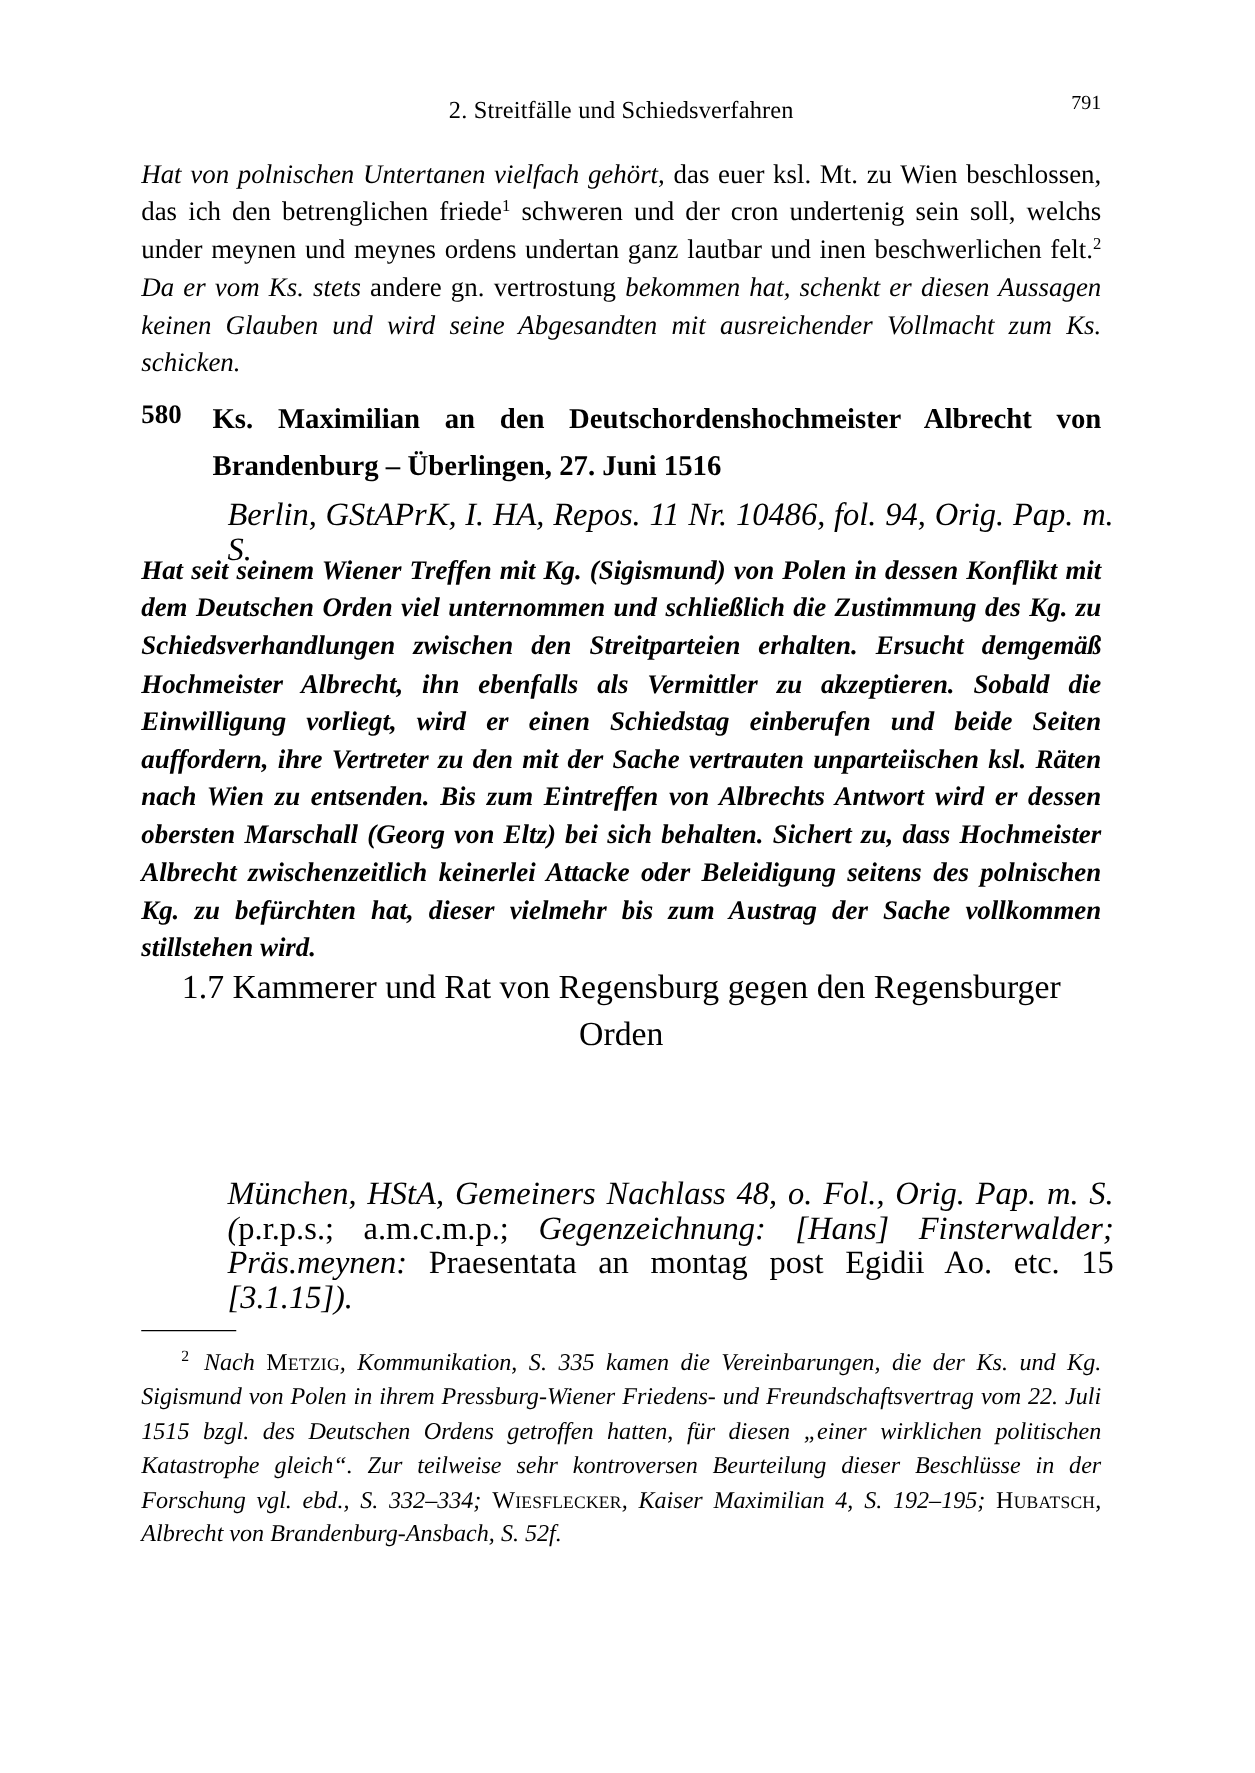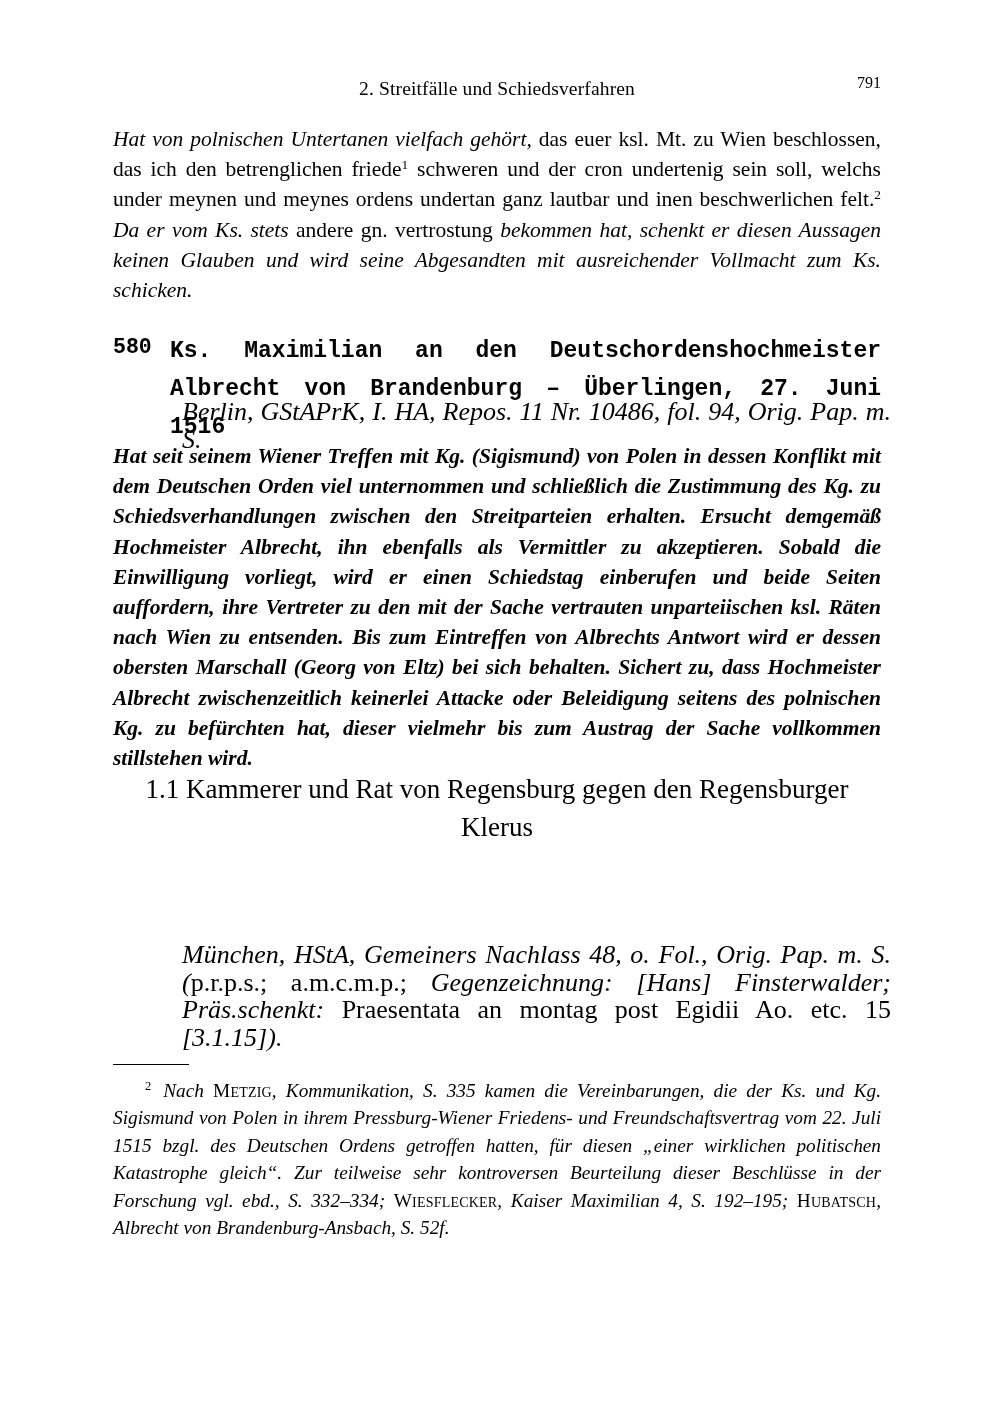--- a/index.html
+++ b/index.html
@@ -105,36 +105,36 @@
 
 <div class="page">
 
   <div class="runhead">
     <span class="runhead-title">2. Streitfälle und Schiedsverfahren</span>
     <span class="runhead-folio">791</span>
   </div>
 
   <div class="para" style="top:124px;"><span class="ital">Hat von polnischen Untertanen vielfach gehört,</span><span class="rom"> das euer ksl. Mt. zu Wien beschlossen, das ich den betrenglichen friede</span><sup class="fnref">1</sup><span class="rom"> schweren und der cron undertenig sein soll, welchs under meynen und meynes ordens undertan ganz lautbar und inen beschwerlichen felt.</span><sup class="fnref">2</sup><span class="ital"> Da er vom Ks. stets</span><span class="rom"> andere gn. vertrostung </span><span class="ital">bekommen hat, schenkt er diesen Aussagen keinen Glauben und wird seine Abgesandten mit ausreichender Vollmacht zum Ks. schicken.</span></div>
 
-  <div class="entry" style="top:332px;font-family:Liberation Mono, monospace;">
+  <div class="entry" style="top:316px;">
     <span class="entry-num">580</span>
     <div class="entry-title twoline">Ks. Maximilian an den Deutschordenshochmeister Albrecht von Brandenburg – Überlingen, 27. Juni 1516</div>
   </div>
 
   <div class="refline" style="top:398px;">Berlin, GStAPrK, I. HA, Repos. 11 Nr. 10486, fol. 94, Orig. Pap. m. S.</div>
 
   <div class="para ital" style="top:441px;">Hat seit seinem Wiener Treffen mit Kg. (Sigismund) von Polen in dessen Konflikt mit dem Deutschen Orden viel unternommen und schließlich die Zustimmung des Kg. zu Schiedsverhandlungen zwischen den Streitparteien erhalten. Ersucht demgemäß Hochmeister Albrecht, ihn ebenfalls als Vermittler zu akzeptieren. Sobald die Einwilligung vorliegt, wird er einen Schiedstag einberufen und beide Seiten auffordern, ihre Vertreter zu den mit der Sache vertrauten unparteiischen ksl. Räten nach Wien zu entsenden. Bis zum Eintreffen von Albrechts Antwort wird er dessen obersten Marschall (Georg von Eltz) bei sich behalten. Sichert zu, dass Hochmeister Albrecht zwischenzeitlich keinerlei Attacke oder Beleidigung seitens des polnischen Kg. zu befürchten hat, dieser vielmehr bis zum Austrag der Sache vollkommen stillstehen wird.</div>
 
   <div class="sect-head" style="top:770px;">
-    <div>1.1 Kammerer und Rat von Regensburg gegen den Regensburger</div>
-    <div>Klerus</div>
+    <div>1.7 Kammerer und Rat von Regensburg gegen den Regensburger</div>
+    <div>Orden</div>
   </div>
 
 
-  <div class="refline" style="top:941px;"><span class="ital">München, HStA, Gemeiners Nachlass 48, o. Fol., Orig. Pap. m. S. (</span><span class="rom">p.r.p.s.; a.m.c.m.p.;</span><span class="ital"> Gegenzeichnung: [Hans] Finsterwalder; Präs.schenkt:</span><span class="rom"> Praesentata an montag post Egidii Ao. etc. 15 </span><span class="ital">[3.1.15]).</span></div>
+  <div class="refline" style="top:941px;"><span class="ital">München, HStA, Gemeiners Nachlass 48, o. Fol., Orig. Pap. m. S. (</span><span class="rom">p.r.p.s.; a.m.c.m.p.;</span><span class="ital"> Gegenzeichnung: [Hans] Finsterwalder; Präs.meynen:</span><span class="rom"> Praesentata an montag post Egidii Ao. etc. 15 </span><span class="ital">[3.1.15]).</span></div>
 
   <div class="fn-rule"></div>
 
   <div class="footnotes">
 
 
     <div class="fn"><span class="fn-num">2</span><span>Nach </span><span class="sc">Metzig</span><span>, Kommunikation, S. 335 kamen die Vereinbarungen, die der Ks. und Kg. Sigismund von Polen in ihrem Pressburg-Wiener Friedens- und Freundschaftsvertrag vom 22. Juli 1515 bzgl. des Deutschen Ordens getroffen hatten, für diesen „einer wirklichen politischen Katastrophe gleich“. Zur teilweise sehr kontroversen Beurteilung dieser Beschlüsse in der Forschung vgl. ebd., S. 332–334; </span><span class="sc">Wiesflecker</span><span>, Kaiser Maximilian 4, S. 192–195; </span><span class="sc">Hubatsch</span><span>, Albrecht von Brandenburg-Ansbach, S. 52f.</span></div>
 
   </div>
 

